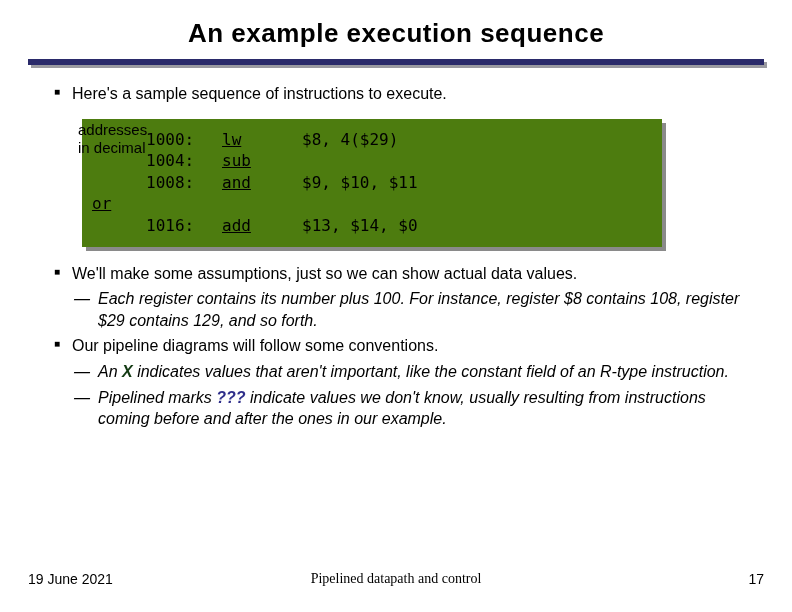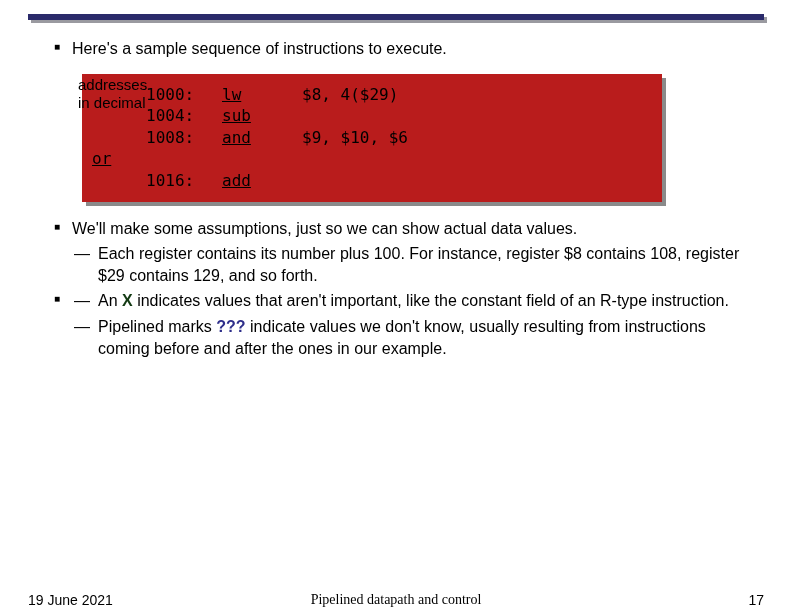--- a/index.html
+++ b/index.html
@@ -54,35 +54,36 @@
     color: #000;
   }
   ul.inner {
     list-style: none;
     margin: 4px 0 4px 0;
     padding-left: 26px;
   }
   ul.inner > li {
     position: relative;
     margin: 4px 0;
+    font-style: italic;
   }
   ul.inner > li::before {
     content: "—";
     position: absolute;
     left: -24px;
     top: 0;
     color: #000;
   }
   .codeblock-wrap {
     margin: 8px 0 16px 54px;
     position: relative;
     width: 580px;
   }
   .codeblock {
-    background: #b91c1c;
+    background: #4d7c0f;
     box-shadow: 4px 4px 0 0 #8a8a8a;
     padding: 10px 16px 10px 10px;
     font-family: "Lucida Console", Monaco, Consolas, monospace;
     font-size: 16px;
     line-height: 1.35;
     position: relative;
   }
   .note {
     position: absolute;
     left: -4px;
@@ -94,39 +95,40 @@
   .code-row { display: flex; white-space: pre; }
   .col-addr { width: 130px; padding-left: 54px; }
   .col-op   { width: 80px; text-decoration: underline; }
   .col-args { flex: 1; }
   .highlight-green { color: #133a13; font-weight: 700; }
   .highlight-blue  { color: #2e2e8a; font-weight: 700; }
   .footer {
     position: absolute;
     left: 28px;
     right: 28px;
-    bottom: 4px;
+    bottom: 25px;
     display: flex;
     justify-content: space-between;
     font-size: 14px;
     color: #000;
   }
   .footer .center {
     position: absolute;
     left: 0; right: 0;
     text-align: center;
     font-family: Liberation Serif, serif;
   }
   .pagenum { position: relative; }
 </style>
 </head>
 <body>
 
 <div class="slide">
 
+  <div class="title">An example execution sequence</div>
   <div class="rule"></div>
 
   <ul class="outer">
     <li>Here's a sample sequence of instructions to execute.</li>
   </ul>
 
   <div class="codeblock-wrap">
     <div class="codeblock">
       <div class="note">
         <span>addresses</span><br>
@@ -137,40 +139,42 @@
         <span class="col-op">lw</span>
         <span class="col-args">$8, 4($29)</span>
       </div>
       <div class="code-row">
         <span class="col-addr">1004:</span>
         <span class="col-op">sub</span>
       </div>
       <div class="code-row">
         <span class="col-addr">1008:</span>
         <span class="col-op">and</span>
-        <span class="col-args">$9, $10, $6</span>
+        <span class="col-args">$9, $10, $11</span>
       </div>
       <div class="code-row">
         <span class="col-op">or</span>
       </div>
       <div class="code-row">
         <span class="col-addr">1016:</span>
         <span class="col-op">add</span>
+        <span class="col-args">$13, $14, $0</span>
       </div>
     </div>
   </div>
 
   <ul class="outer">
     <li>
       <span>We'll make some assumptions, just so we can show actual data values.</span>
       <ul class="inner">
         <li>Each register contains its number plus 100. For instance, register $8 contains 108, register $29 contains 129, and so forth.</li>
       </ul>
     </li>
     <li>
+      <span>Our pipeline diagrams will follow some conventions.</span>
       <ul class="inner">
         <li>
           <span>An </span><span class="highlight-green">X</span><span> indicates values that aren't important, like the constant field of an R-type instruction.</span>
         </li>
         <li>
           <span>Pipelined marks </span><span class="highlight-blue">???</span><span> indicate values we don't know, usually resulting from instructions coming before and after the ones in our example.</span>
         </li>
       </ul>
     </li>
   </ul>

